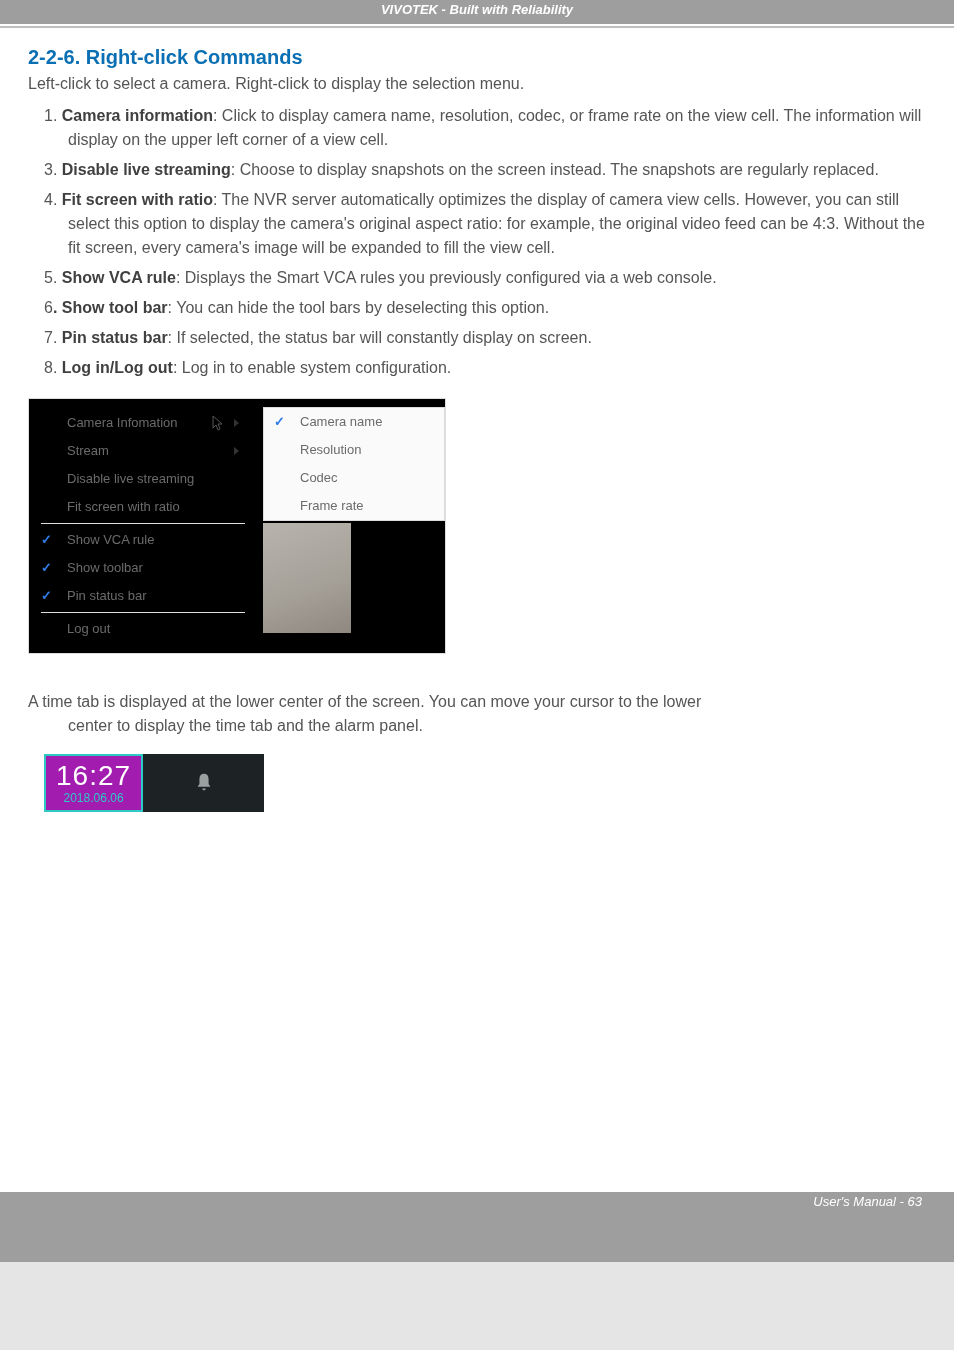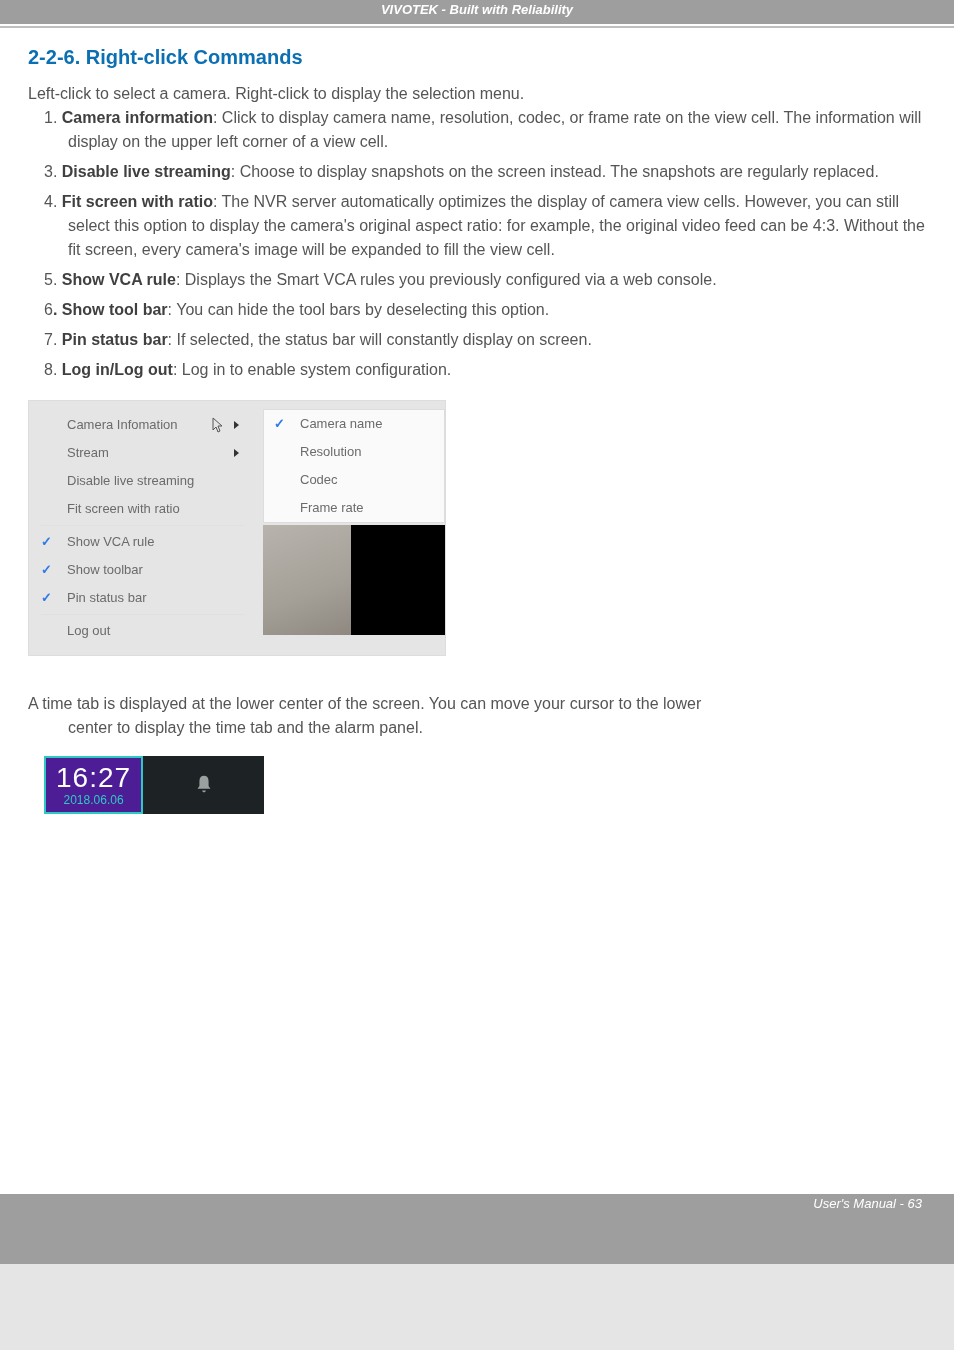--- a/index.html
+++ b/index.html
@@ -30,35 +30,34 @@
   .header-rule {
     height: 2px;
     background: #bfbfbf;
     margin: 2px 0 0 0;
   }
   .content { padding: 14px 28px 40px 28px; }
   .section-title {
     color: #0a6fb3;
     font-weight: bold;
     font-size: 20px;
-    margin-bottom: 10px;
-  }
-  .lead { color: #555; }
+  }
+  .lead { color: #555; margin-bottom: 8px; }
   .list { padding-left: 0; }
   .item { margin-bottom: 6px; padding-left: 40px; text-indent: -24px; }
   .item .num { display: inline; }
   .bold { font-weight: bold; color: #404040; }
   .menu-wrap {
     margin: 18px 0 36px 0;
     display: flex;
     border: 1px solid #ddd;
     width: 418px;
   }
   .menu-col {
-    background: #e5e5e5;
+    background: #000000;
     padding: 10px 14px 10px 12px;
     font-size: 13px;
     color: #6b6b6b;
   }
   .menu-left { width: 232px; }
   .menu-right {
     width: 186px;
     padding-left: 4px;
     padding-right: 0;
   }
@@ -118,21 +117,21 @@
     background: #000;
   }
   .paragraph { margin: 8px 0 16px 0; padding-left: 0; }
   .paragraph .ind { padding-left: 40px; display: block; }
   .time-panel {
     display: flex;
     margin: 10px 0 0 16px;
     width: 220px;
   }
   .time-box {
-    background: #4c1d95;
+    background: #a21caf;
     color: #fff;
     padding: 6px 10px 6px 10px;
     border: 2px solid #2ec9c4;
     display: flex;
     flex-direction: column;
     align-items: center;
     line-height: 1;
   }
   .time-box .time { font-size: 28px; font-weight: 400; letter-spacing: 1px; }
   .time-box .date { font-size: 12px; color: #2ec9c4; margin-top: 2px; }

